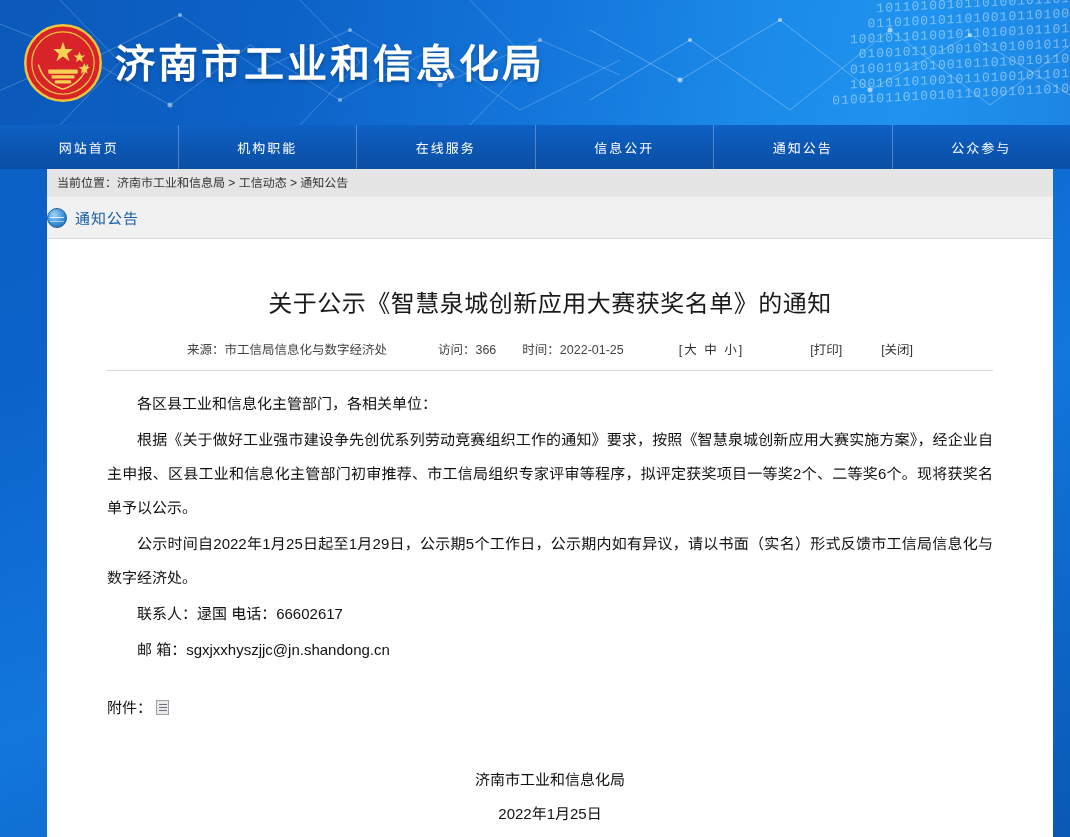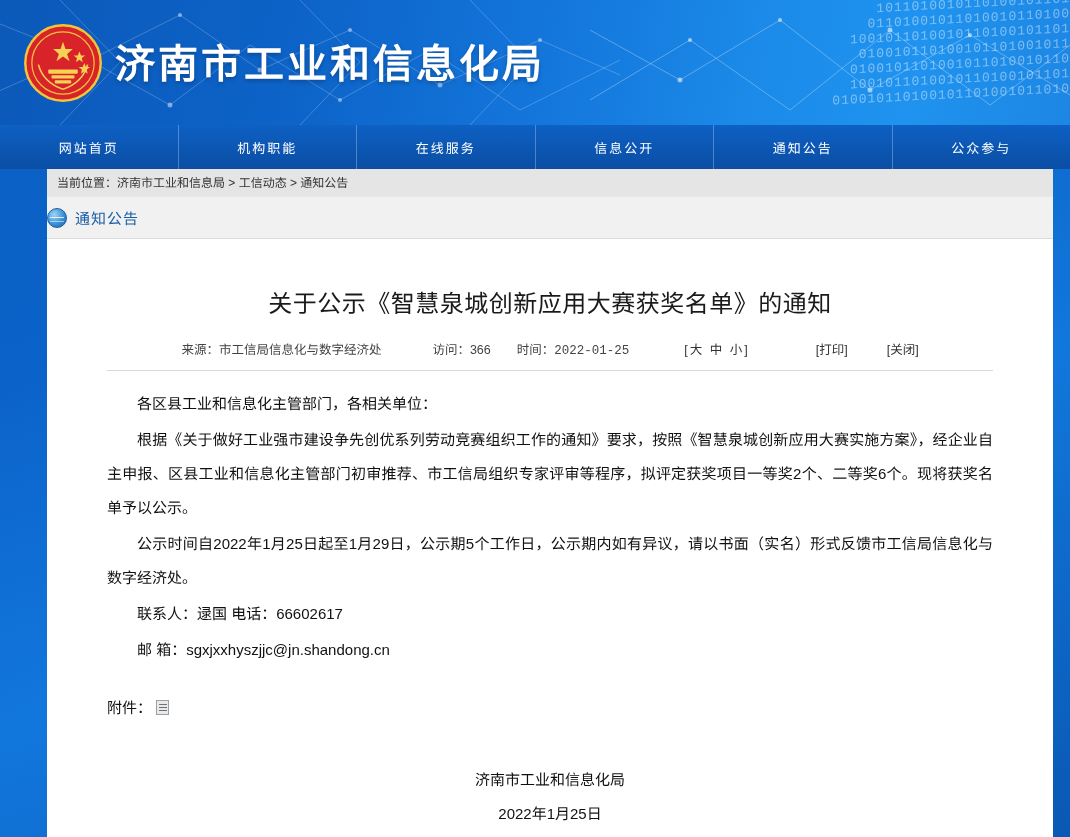--- a/index.html
+++ b/index.html
@@ -147,21 +147,21 @@
     justify-content: center;
     align-items: center;
     font-size: 12.5px;
     color: #444;
     gap: 9px;
     padding-bottom: 10px;
   }
   .meta > span { white-space: nowrap; }
   .meta .m-source { margin-right: 42px; }
   .meta .m-visits { margin-right: 17px; }
-  .meta .m-time { margin-right: 46px; font-family: Liberation Mono, monospace; }
+  .meta .m-time { margin-right: 46px; }
   .meta .m-size { margin-right: 57px; letter-spacing: 2px; }
   .meta .m-print { margin-right: 30px; }
   .meta .act { color: #333; cursor: pointer; }
   .divider {
     border-top: 1px solid #d8d8d8;
     margin: 2px 0 16px 0;
   }
   .body-text p {
     font-size: 15px;
     color: #111;

